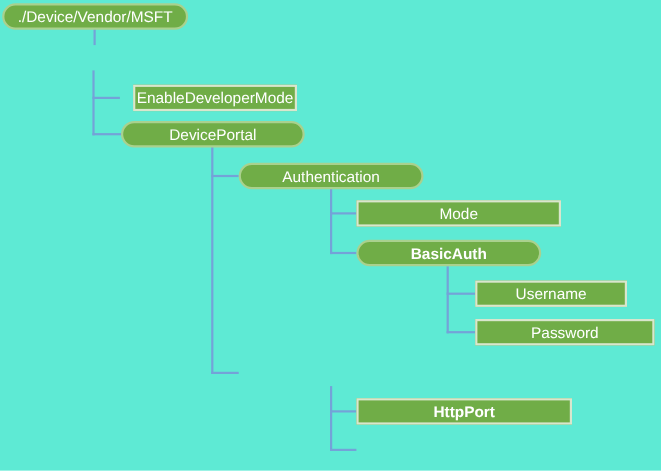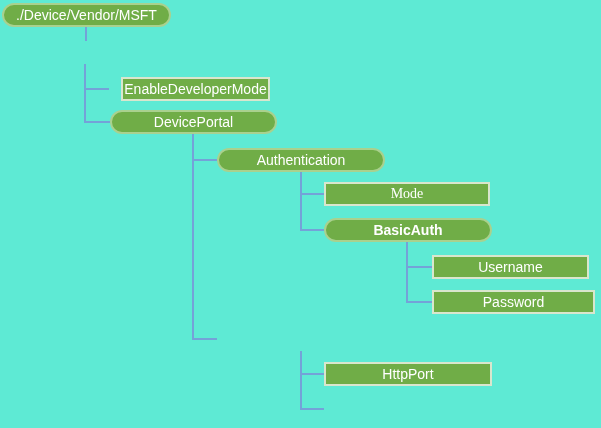--- a/index.html
+++ b/index.html
@@ -63,19 +63,19 @@
   <div class="hline" style="left:406px;top:301px;width:26px;"></div>
 
   <div class="vline" style="left:300px;top:351px;height:59px;"></div>
   <div class="hline" style="left:300px;top:373px;width:24px;"></div>
   <div class="hline" style="left:300px;top:408px;width:24px;"></div>
 
   <div class="node pill" style="left:2px;top:3px;width:169px;">./Device/Vendor/MSFT</div>
   <div class="node leaf" style="left:109px;top:77px;width:149px;margin-left:12px;">EnableDeveloperMode</div>
   <div class="node pill" style="left:217px;top:148px;width:168px;">Authentication</div>
   <div class="node pill" style="left:110px;top:110px;width:167px;">DevicePortal</div>
-  <div class="node leaf" style="left:324px;top:182px;width:166px;font-family:Liberation Serif, serif;">Mode</div>
+  <div class="node leaf" style="left:324px;top:182px;width:186px;">Mode</div>
   <div class="node pill" style="left:324px;top:218px;width:168px;font-weight:bold;">BasicAuth</div>
-  <div class="node leaf" style="left:432px;top:255px;width:157px;">Username</div>
+  <div class="node leaf" style="left:432px;top:255px;width:138px;">Username</div>
   <div class="node leaf" style="left:432px;top:290px;width:163px;">Password</div>
-  <div class="node leaf" style="left:324px;top:362px;width:168px;">HttpPort</div>
+  <div class="node leaf" style="left:324px;top:362px;width:196px;font-weight:bold;">HttpPort</div>
 
 </div>
 
 </body></html>

